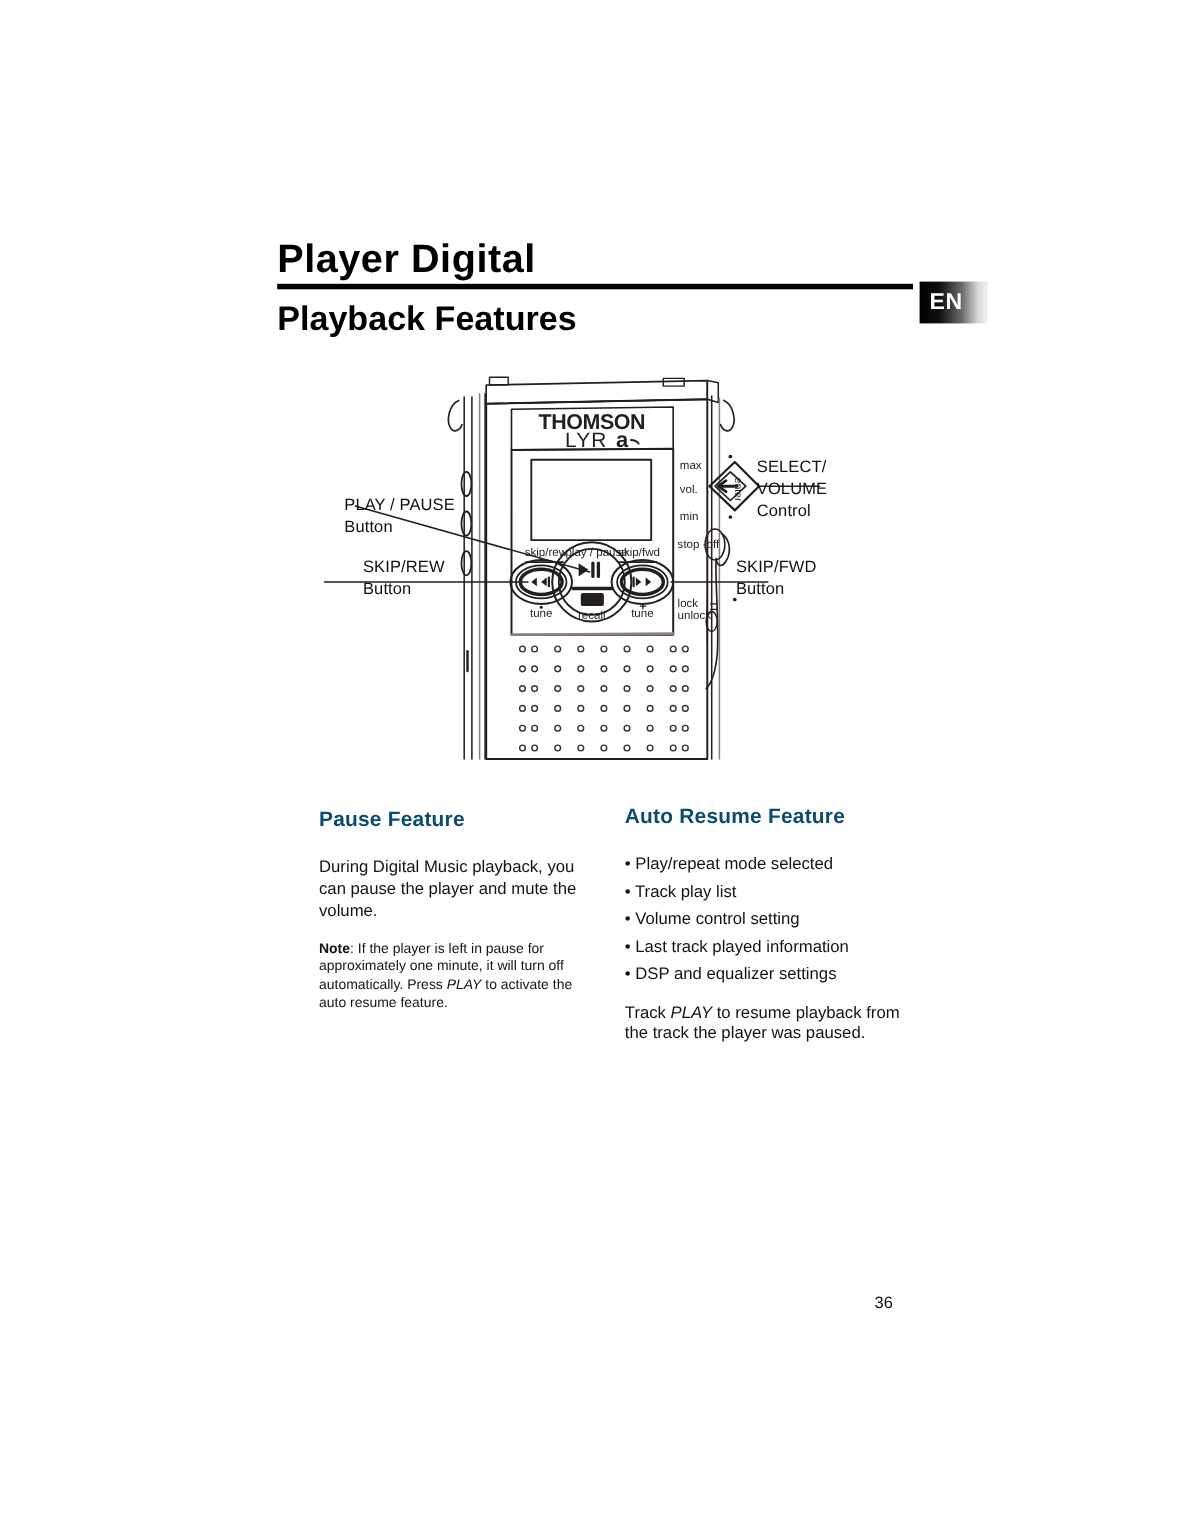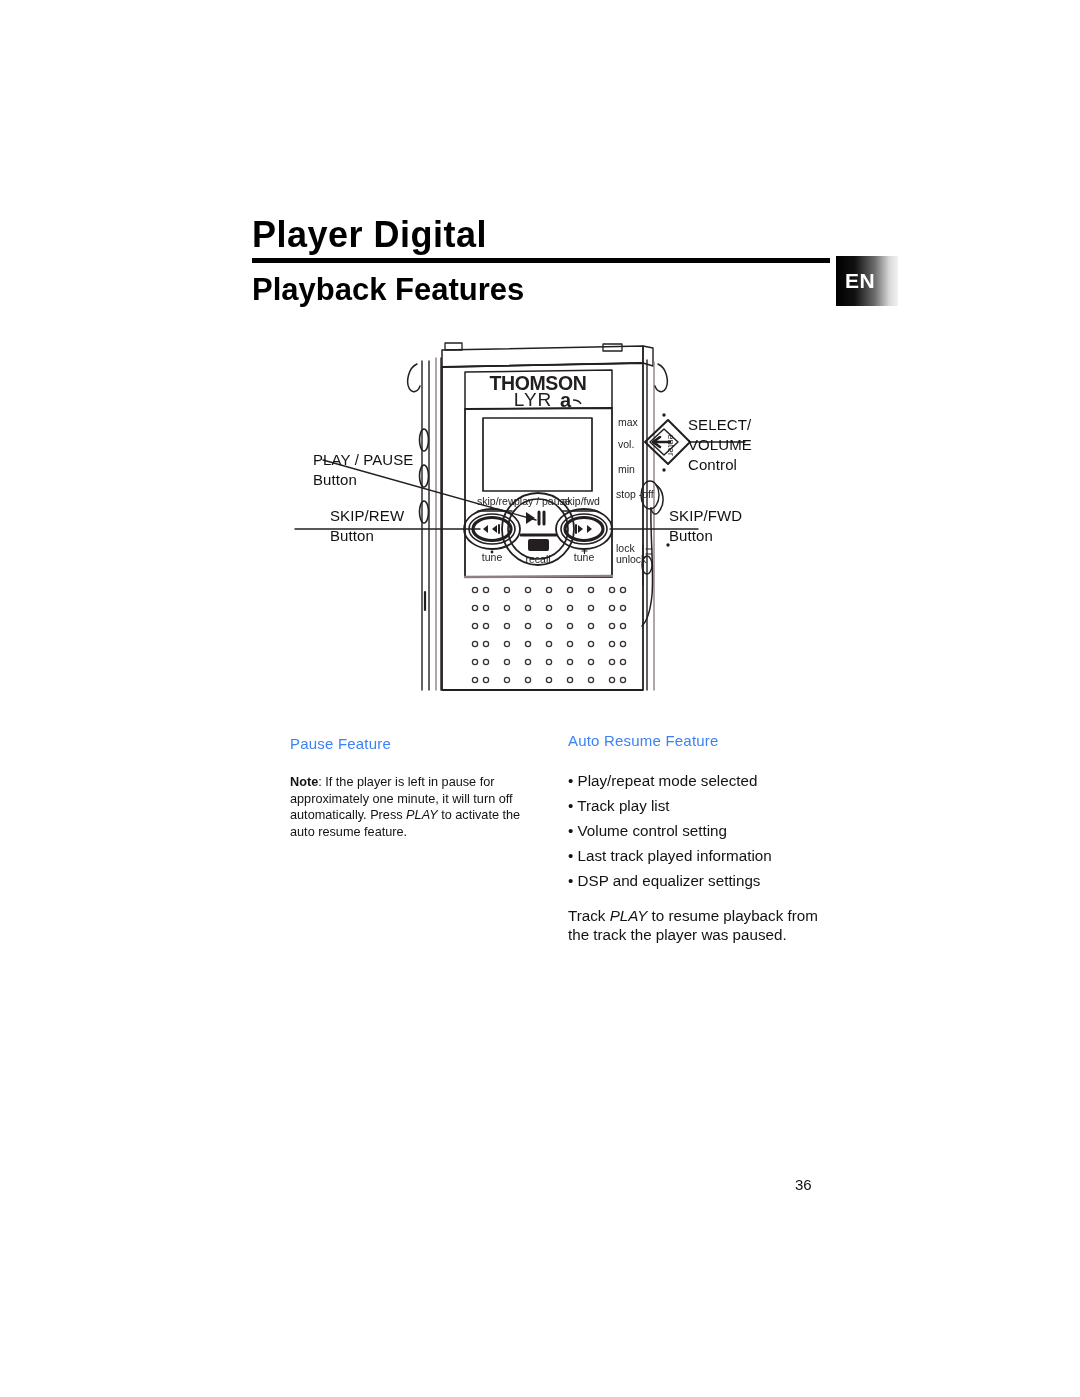--- a/index.html
+++ b/index.html
@@ -27,21 +27,21 @@
   }
   .title-rule {
     position: absolute;
     left: 252px; top: 258px;
     width: 578px; height: 5px;
     background: #000;
   }
   .en-badge {
     position: absolute;
     left: 836px; top: 256px;
-    width: 62px; height: 50px;
+    width: 62px; height: 38px;
     background: linear-gradient(to right, #000000 0%, #111111 30%, #6b6b6b 62%, #d8d8d8 86%, #f2f2f2 100%);
     color: #ffffff;
     font-size: 21px;
     font-weight: bold;
     display: flex;
     align-items: center;
     padding-left: 9px;
     letter-spacing: 0.5px;
   }
   .section-title {
@@ -73,23 +73,23 @@
   #callout-skip-rew    { left: 330px; top: 506px; }
   #callout-select-vol  { left: 688px; top: 415px; }
   #callout-skip-fwd    { left: 669px; top: 506px; }
 
   
   .col { position: absolute; width: 258px; }
   #col-left  { left: 290px; top: 735px; }
   #col-right { left: 568px; top: 732px; }
 
   .sub-head {
-    font-size: 15px;
-    font-weight: normal;
-    color: #3b82f6;
+    font-size: 19px;
+    font-weight: bold;
+    color: #0c4a6e;
     margin: 0 0 22px 0;
     letter-spacing: 0.2px;
   }
   .para {
     font-size: 15.2px;
     line-height: 1.31;
     margin: 0 0 15px 0;
     color: #131313;
   }
   .para.tight { margin-bottom: 13px; }
@@ -297,20 +297,21 @@
   <div>VOLUME</div>
   <div>Control</div>
 </div>
 <div class="callout" id="callout-skip-fwd">
   <div>SKIP/FWD</div>
   <div>Button</div>
 </div>
 
 <div class="col" id="col-left">
   <div class="sub-head">Pause Feature</div>
+  <p class="para">During Digital Music playback, you can pause the player and mute the volume.</p>
   <p class="note"><b>Note</b><span>: If the player is left in pause for approximately one minute, it will turn off automatically. Press </span><em>PLAY</em><span> to activate the auto resume feature.</span></p>
 </div>
 
 <div class="col" id="col-right">
   <div class="sub-head">Auto Resume Feature</div>
   <p class="bullet compact">•   Play/repeat mode selected</p>
   <p class="bullet compact">•  Track play list</p>
   <p class="bullet compact">•  Volume control setting</p>
   <p class="bullet compact">•  Last track played information</p>
   <p class="bullet">•  DSP and equalizer settings</p>

